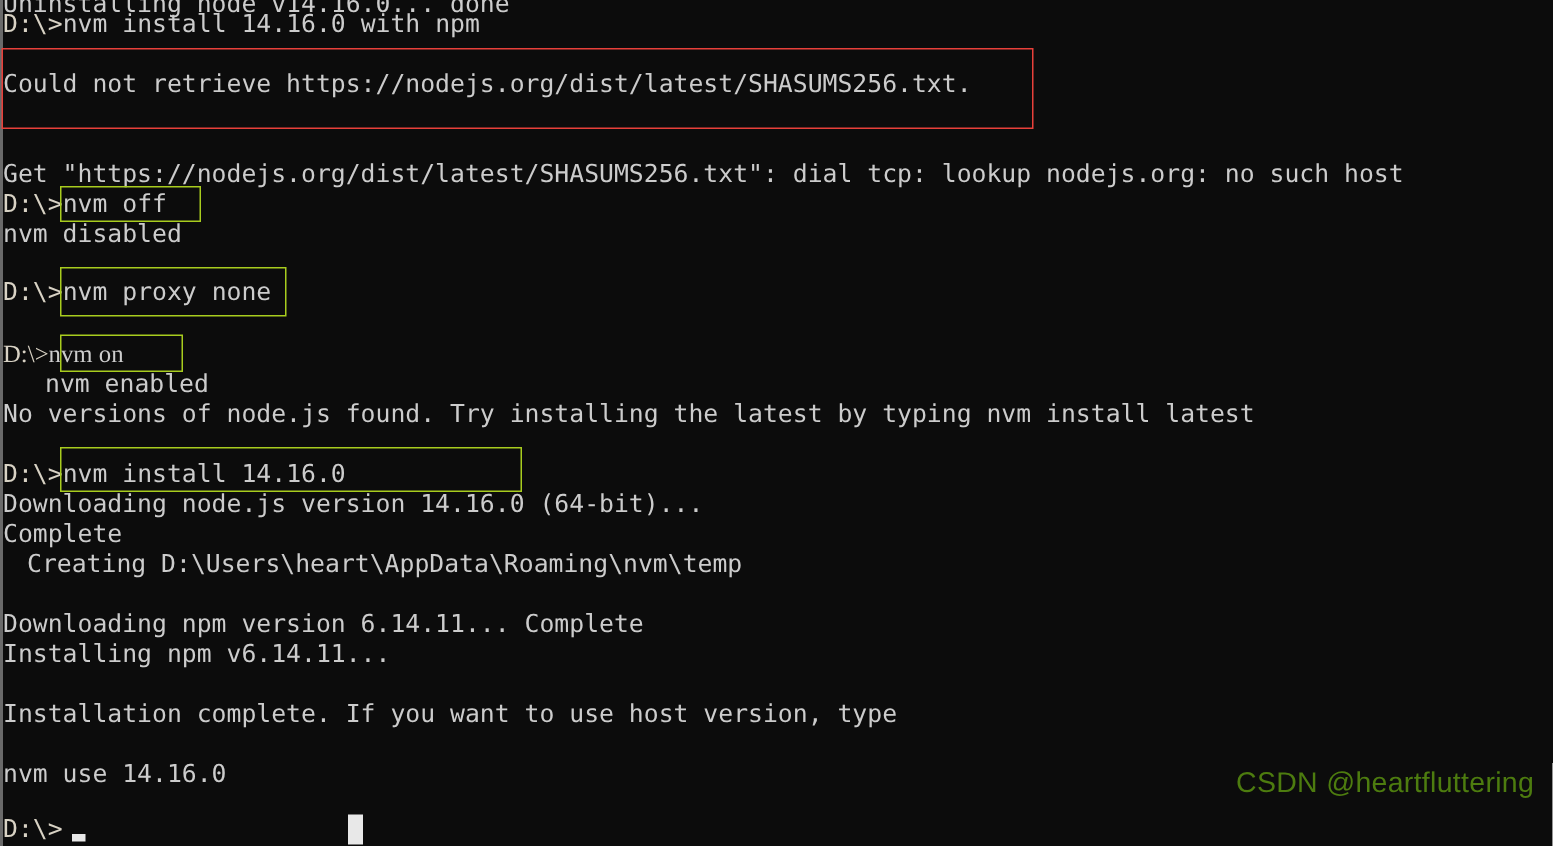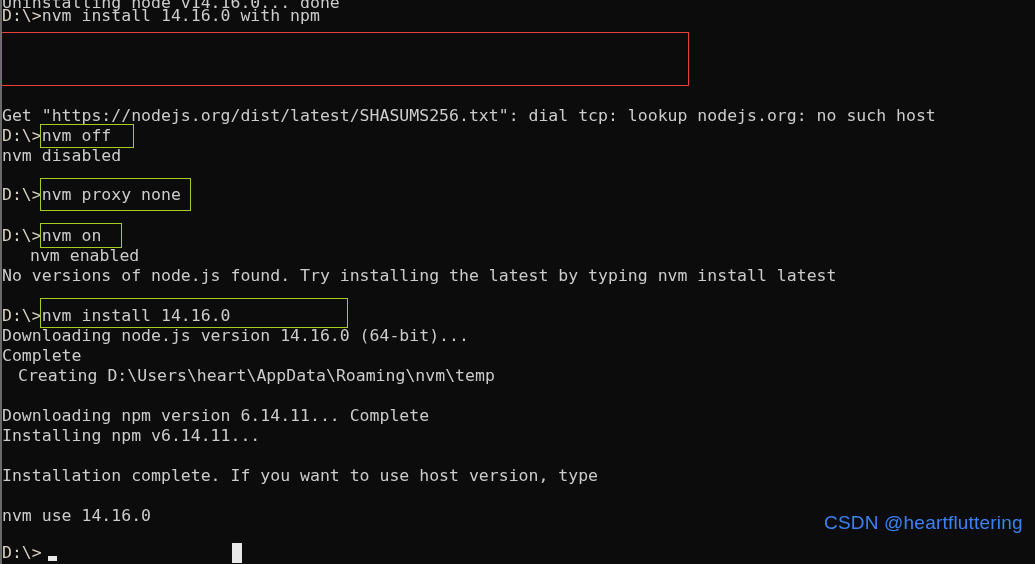--- a/index.html
+++ b/index.html
@@ -93,25 +93,26 @@
 </head>
 <body>
 
 <div id="terminal">
 
   <div id="left-gutter"></div>
 
   <div id="console-lines">
       <div class="line" style="top: -7px;">Uninstalling node v14.16.0... done</div>
       <div class="line" style="top: 6px;"><span class="prompt">D:\&gt;</span><span class="cmdtext">nvm install 14.16.0 with npm</span></div>
+      <div class="line" style="top: 46px;">Could not retrieve https://nodejs.org/dist/latest/SHASUMS256.txt.</div>
       <div class="line" style="top: 106px;">Get "https://nodejs.org/dist/latest/SHASUMS256.txt": dial tcp: lookup nodejs.org: no such host</div>
       <div class="line" style="top: 126px;"><span class="prompt">D:\&gt;</span><span class="cmdtext">nvm off</span></div>
       <div class="line" style="top: 185px;"><span class="prompt">D:\&gt;</span><span class="cmdtext">nvm proxy none</span></div>
       <div class="line" style="top: 146px;">nvm disabled</div>
-      <div class="line" style="top: 226px;"><span class="prompt">D:\&gt;</span><span class="cmdtext">nvm on</span></div>
+      <div class="line" style="top: 226px; font-family: Liberation Serif, serif;"><span class="prompt">D:\&gt;</span><span class="cmdtext">nvm on</span></div>
       <div class="line" style="top: 246px; padding-left: 28px;">nvm enabled</div>
       <div class="line" style="top: 266px;">No versions of node.js found. Try installing the latest by typing nvm install latest</div>
       <div class="line" style="top: 306px;"><span class="prompt">D:\&gt;</span><span class="cmdtext">nvm install 14.16.0</span></div>
       <div class="line" style="top: 326px;">Downloading node.js version 14.16.0 (64-bit)...</div>
       <div class="line" style="top: 346px;">Complete</div>
       <div class="line" style="top: 366px; padding-left: 16px;">Creating D:\Users\heart\AppData\Roaming\nvm\temp</div>
       <div class="line" style="top: 406px; text-align: right;">Downloading npm version 6.14.11... Complete</div>
       <div class="line" style="top: 426px;">Installing npm v6.14.11...</div>
       <div class="line" style="top: 466px;">Installation complete. If you want to use host version, type</div>
       <div class="line" style="top: 506px;">nvm use 14.16.0</div>
@@ -121,15 +122,15 @@
   <div class="annot annot-red" id="annot-error" style="left: 1px; top: 32px; width: 688px; height: 54px; border-color: rgb(232, 64, 58);"></div>
 
   <div class="annot annot-green" id="annot-cmd-0" style="left: 40px; top: 124px; width: 94px; height: 24px; border-color: rgb(168, 204, 30);"></div>
   <div class="annot annot-green" id="annot-cmd-1" style="left: 40px; top: 178px; width: 151px; height: 33px; border-color: rgb(168, 204, 30);"></div>
   <div class="annot annot-green" id="annot-cmd-2" style="left: 40px; top: 223px; width: 82px; height: 25px; border-color: rgb(168, 204, 30);"></div>
   <div class="annot annot-green" id="annot-cmd-3" style="left: 40px; top: 298px; width: 308px; height: 30px; border-color: rgb(168, 204, 30);"></div>
 
   <div class="cursor-block" id="cursor-main" style="left: 232px; top: 543px; width: 10px; height: 20px; background: rgb(232, 232, 232);"></div>
   <div class="cursor-block" id="cursor-caret" style="left: 48px; top: 556px; width: 9px; height: 5px; background: rgb(232, 232, 232);"></div>
 
-  <div id="watermark" style="left: 824px; top: 512px; color: #3b82f6;">CSDN @heartfluttering</div>
+  <div id="watermark" style="left: 824px; top: 512px; color: #4d7c0f;">CSDN @heartfluttering</div>
 
 </div>
 
 </body></html>

